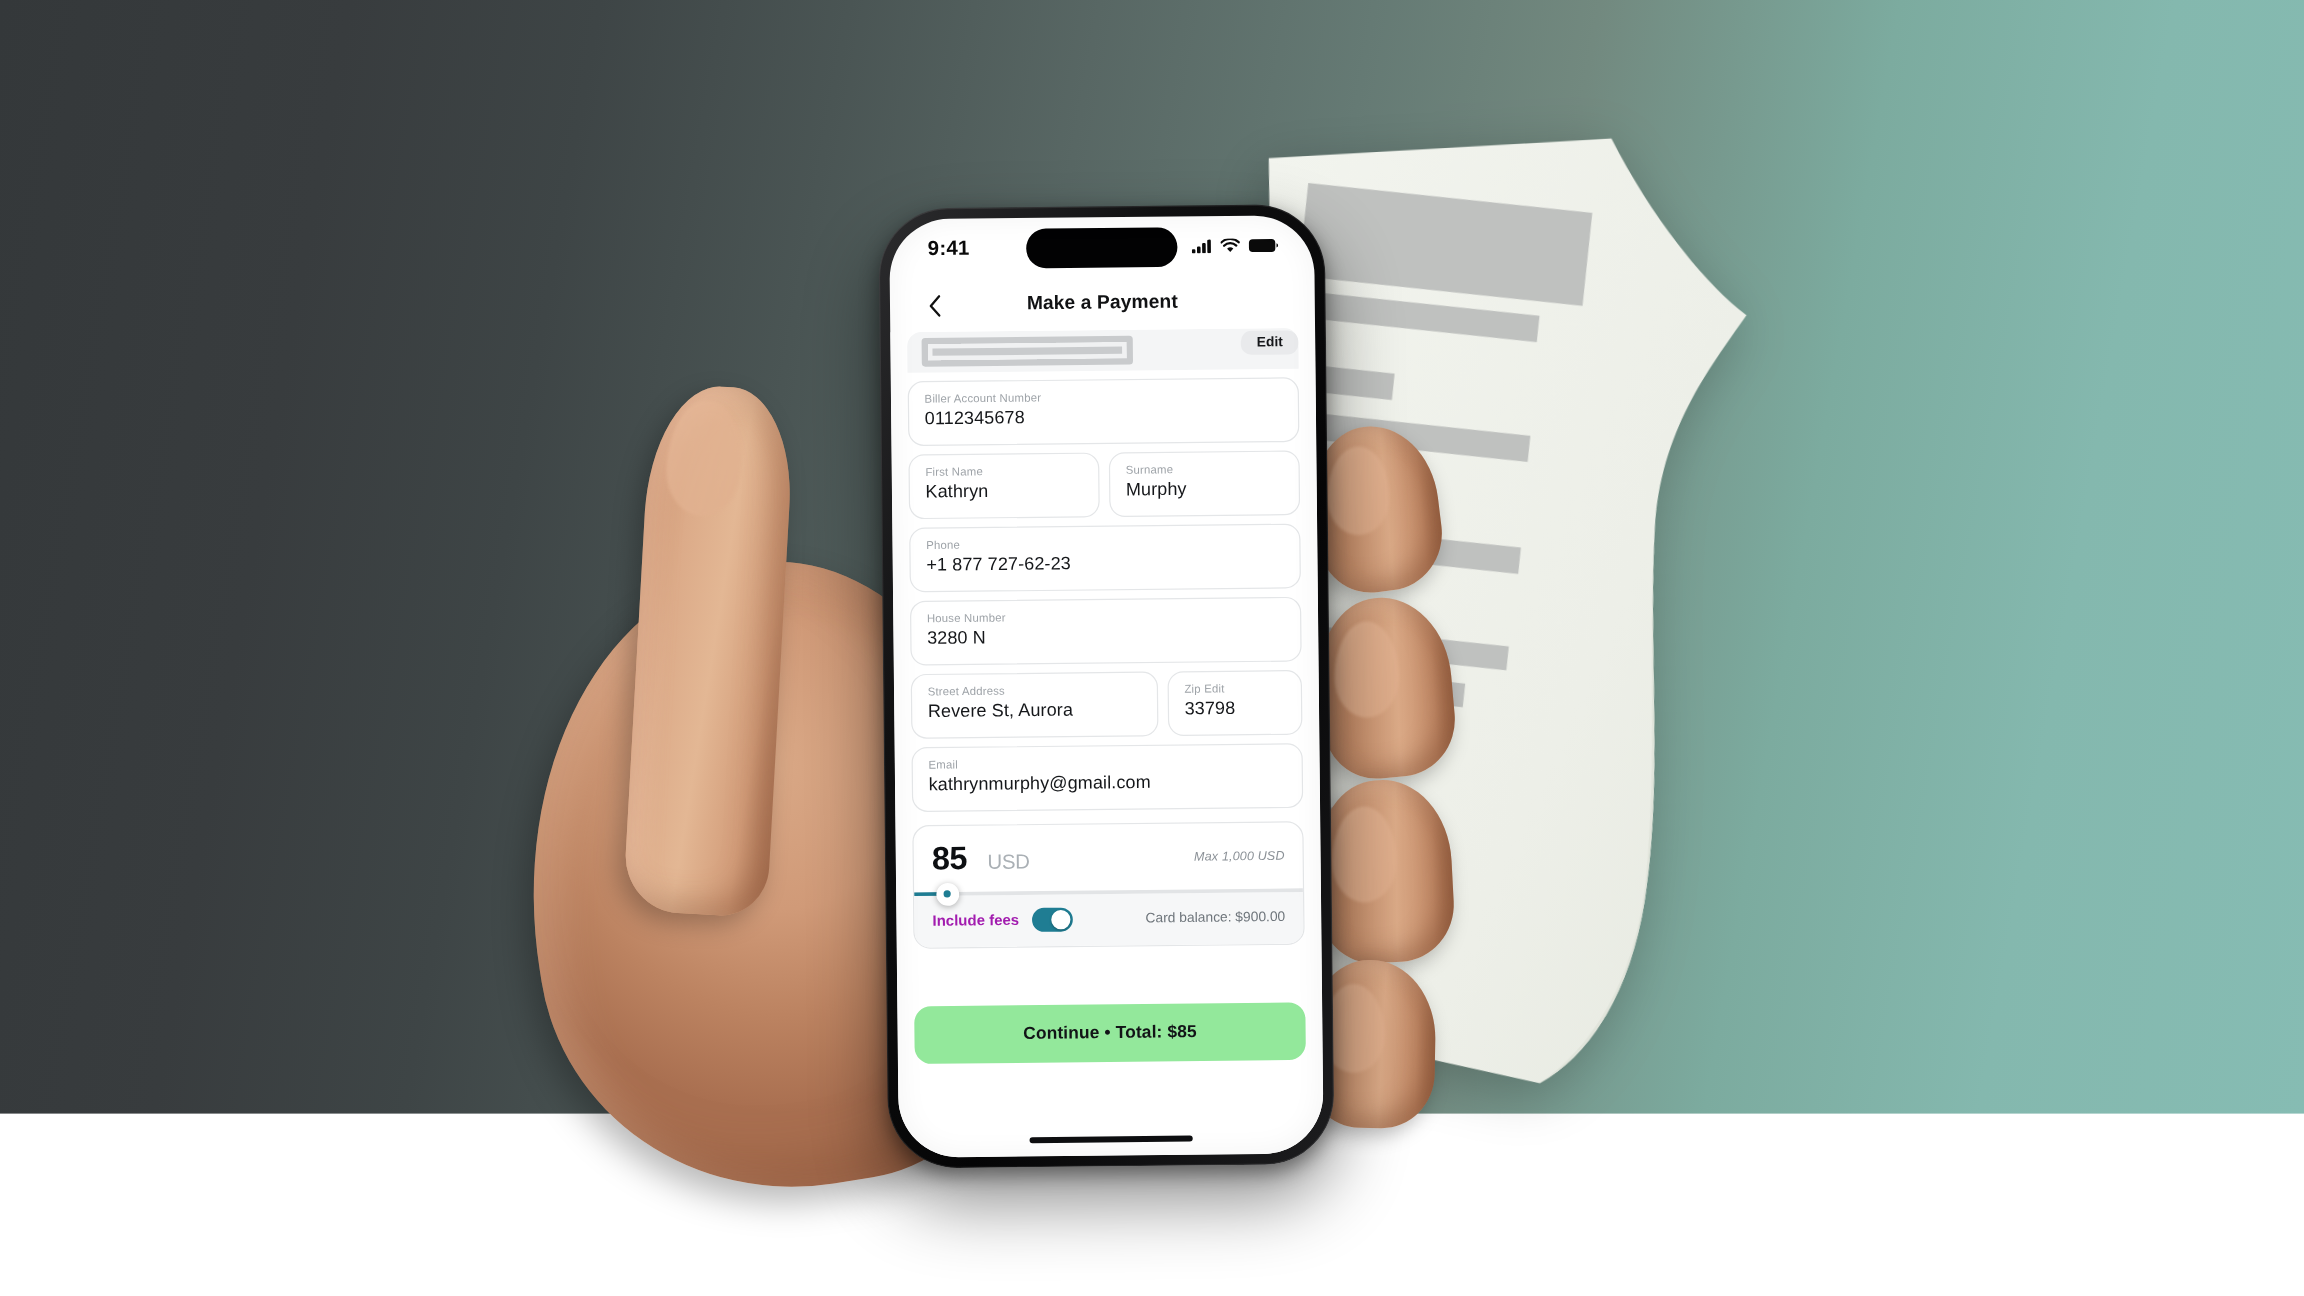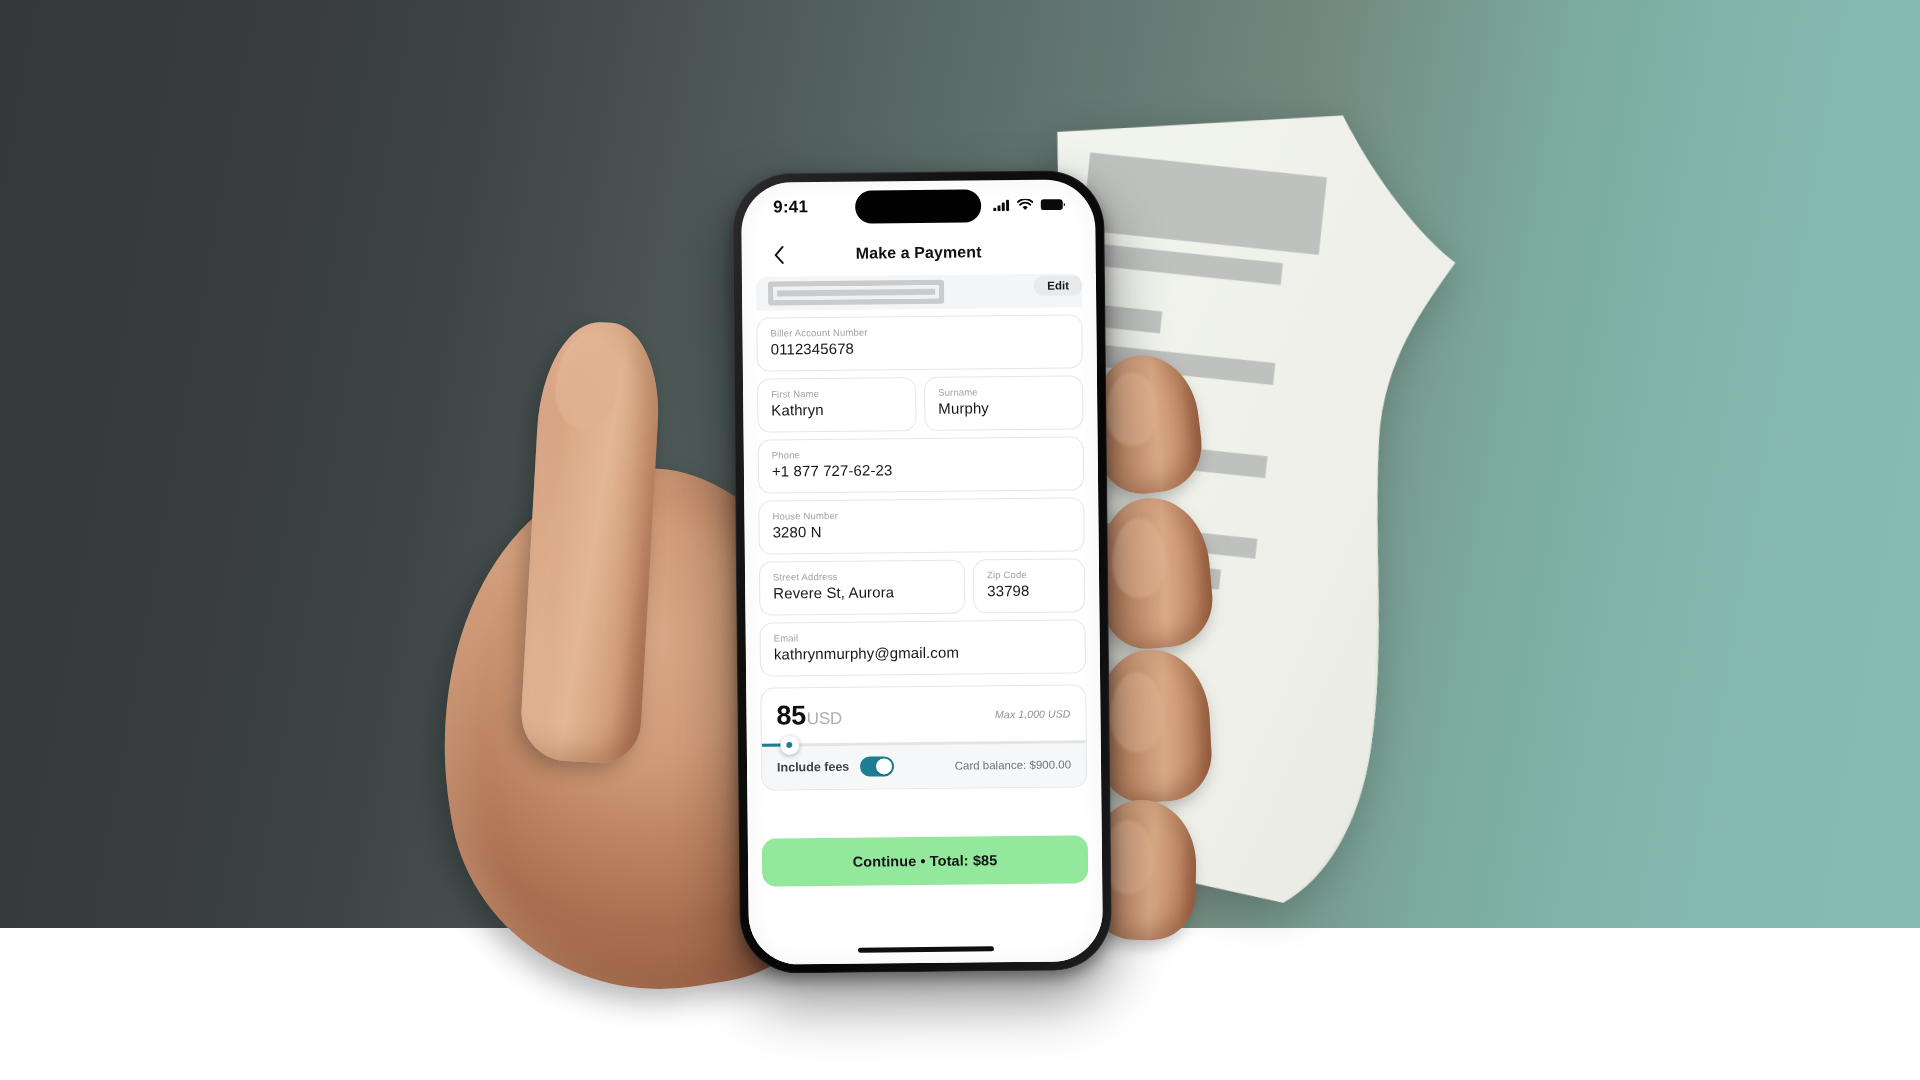--- a/index.html
+++ b/index.html
@@ -151,21 +151,21 @@
 
   
   #amount-card {
     margin:11px 14px 0; border:1px solid #e4e6e8;
     border-radius:14px; overflow:hidden; background:#fff;
   }
   #amount-top {
     display:flex; align-items:center; justify-content:space-between;
     padding:12px 15px 12px;
   }
-  #amount-left { display:flex; align-items:baseline; gap:1px;justify-content:center; }
+  #amount-left { display:flex; align-items:baseline; gap:17px;justify-content:center; }
   #amount-value { font-size:27px; font-weight:700; color:#0d0f12; letter-spacing:-.4px; }
   #amount-currency { font-size:17px; font-weight:400; color:#aab0b5; letter-spacing:-.2px; }
   #amount-max { font-size:10.5px; color:#8b9197; letter-spacing:.1px;font-style:italic; }
 
   #slider-track {
     position:relative; height:3px; background:#e2e4e6; margin:0;
   }
   #slider-fill { position:absolute; left:0; top:0; height:3px; width:18%; background:#1f7d93; }
   #slider-thumb {
     position:absolute; left:18%; top:50%; transform:translate(-50%,-50%);
@@ -173,21 +173,21 @@
     box-shadow:0 1px 5px rgba(0,0,0,.3); cursor:pointer;
     display:flex; align-items:center; justify-content:center;
   }
   #slider-thumb::after { content:""; width:6px; height:6px; border-radius:50%; background:#1f7d93; }
 
   #fees-row {
     display:flex; align-items:center; justify-content:space-between;
     padding:11px 15px 12px; background:#f6f7f8;
   }
   #fees-left { display:flex; align-items:center; gap:11px; }
-  #fees-label { font-size:12.5px; font-weight:700; color:#404040; }
+  #fees-label { font-size:12.5px; font-weight:700; color:#a21caf; }
   #fees-toggle {
     width:34px; height:20px; background:#1f7d93; border-radius:11px;
     position:relative; cursor:pointer;
   }
   #fees-knob {
     position:absolute; right:2px; top:2px; width:16px; height:16px;
     background:#fff; border-radius:50%;
     box-shadow:0 1px 2px rgba(0,0,0,.25);
   }
   #card-balance { font-size:11.5px; color:#6e757b; }
@@ -329,21 +329,21 @@
             <div class="field-value">3280 N</div>
           </div>
         </div>
 
         <div class="field-row">
           <div class="field">
             <div class="field-label">Street Address</div>
             <div class="field-value">Revere St, Aurora</div>
           </div>
           <div class="field zip">
-            <div class="field-label">Zip Code</div>
+            <div class="field-label">Zip Edit</div>
             <div class="field-value">33798</div>
           </div>
         </div>
 
         <div class="field-row">
           <div class="field">
             <div class="field-label">Email</div>
             <div class="field-value">kathrynmurphy@gmail.com</div>
           </div>
         </div>

